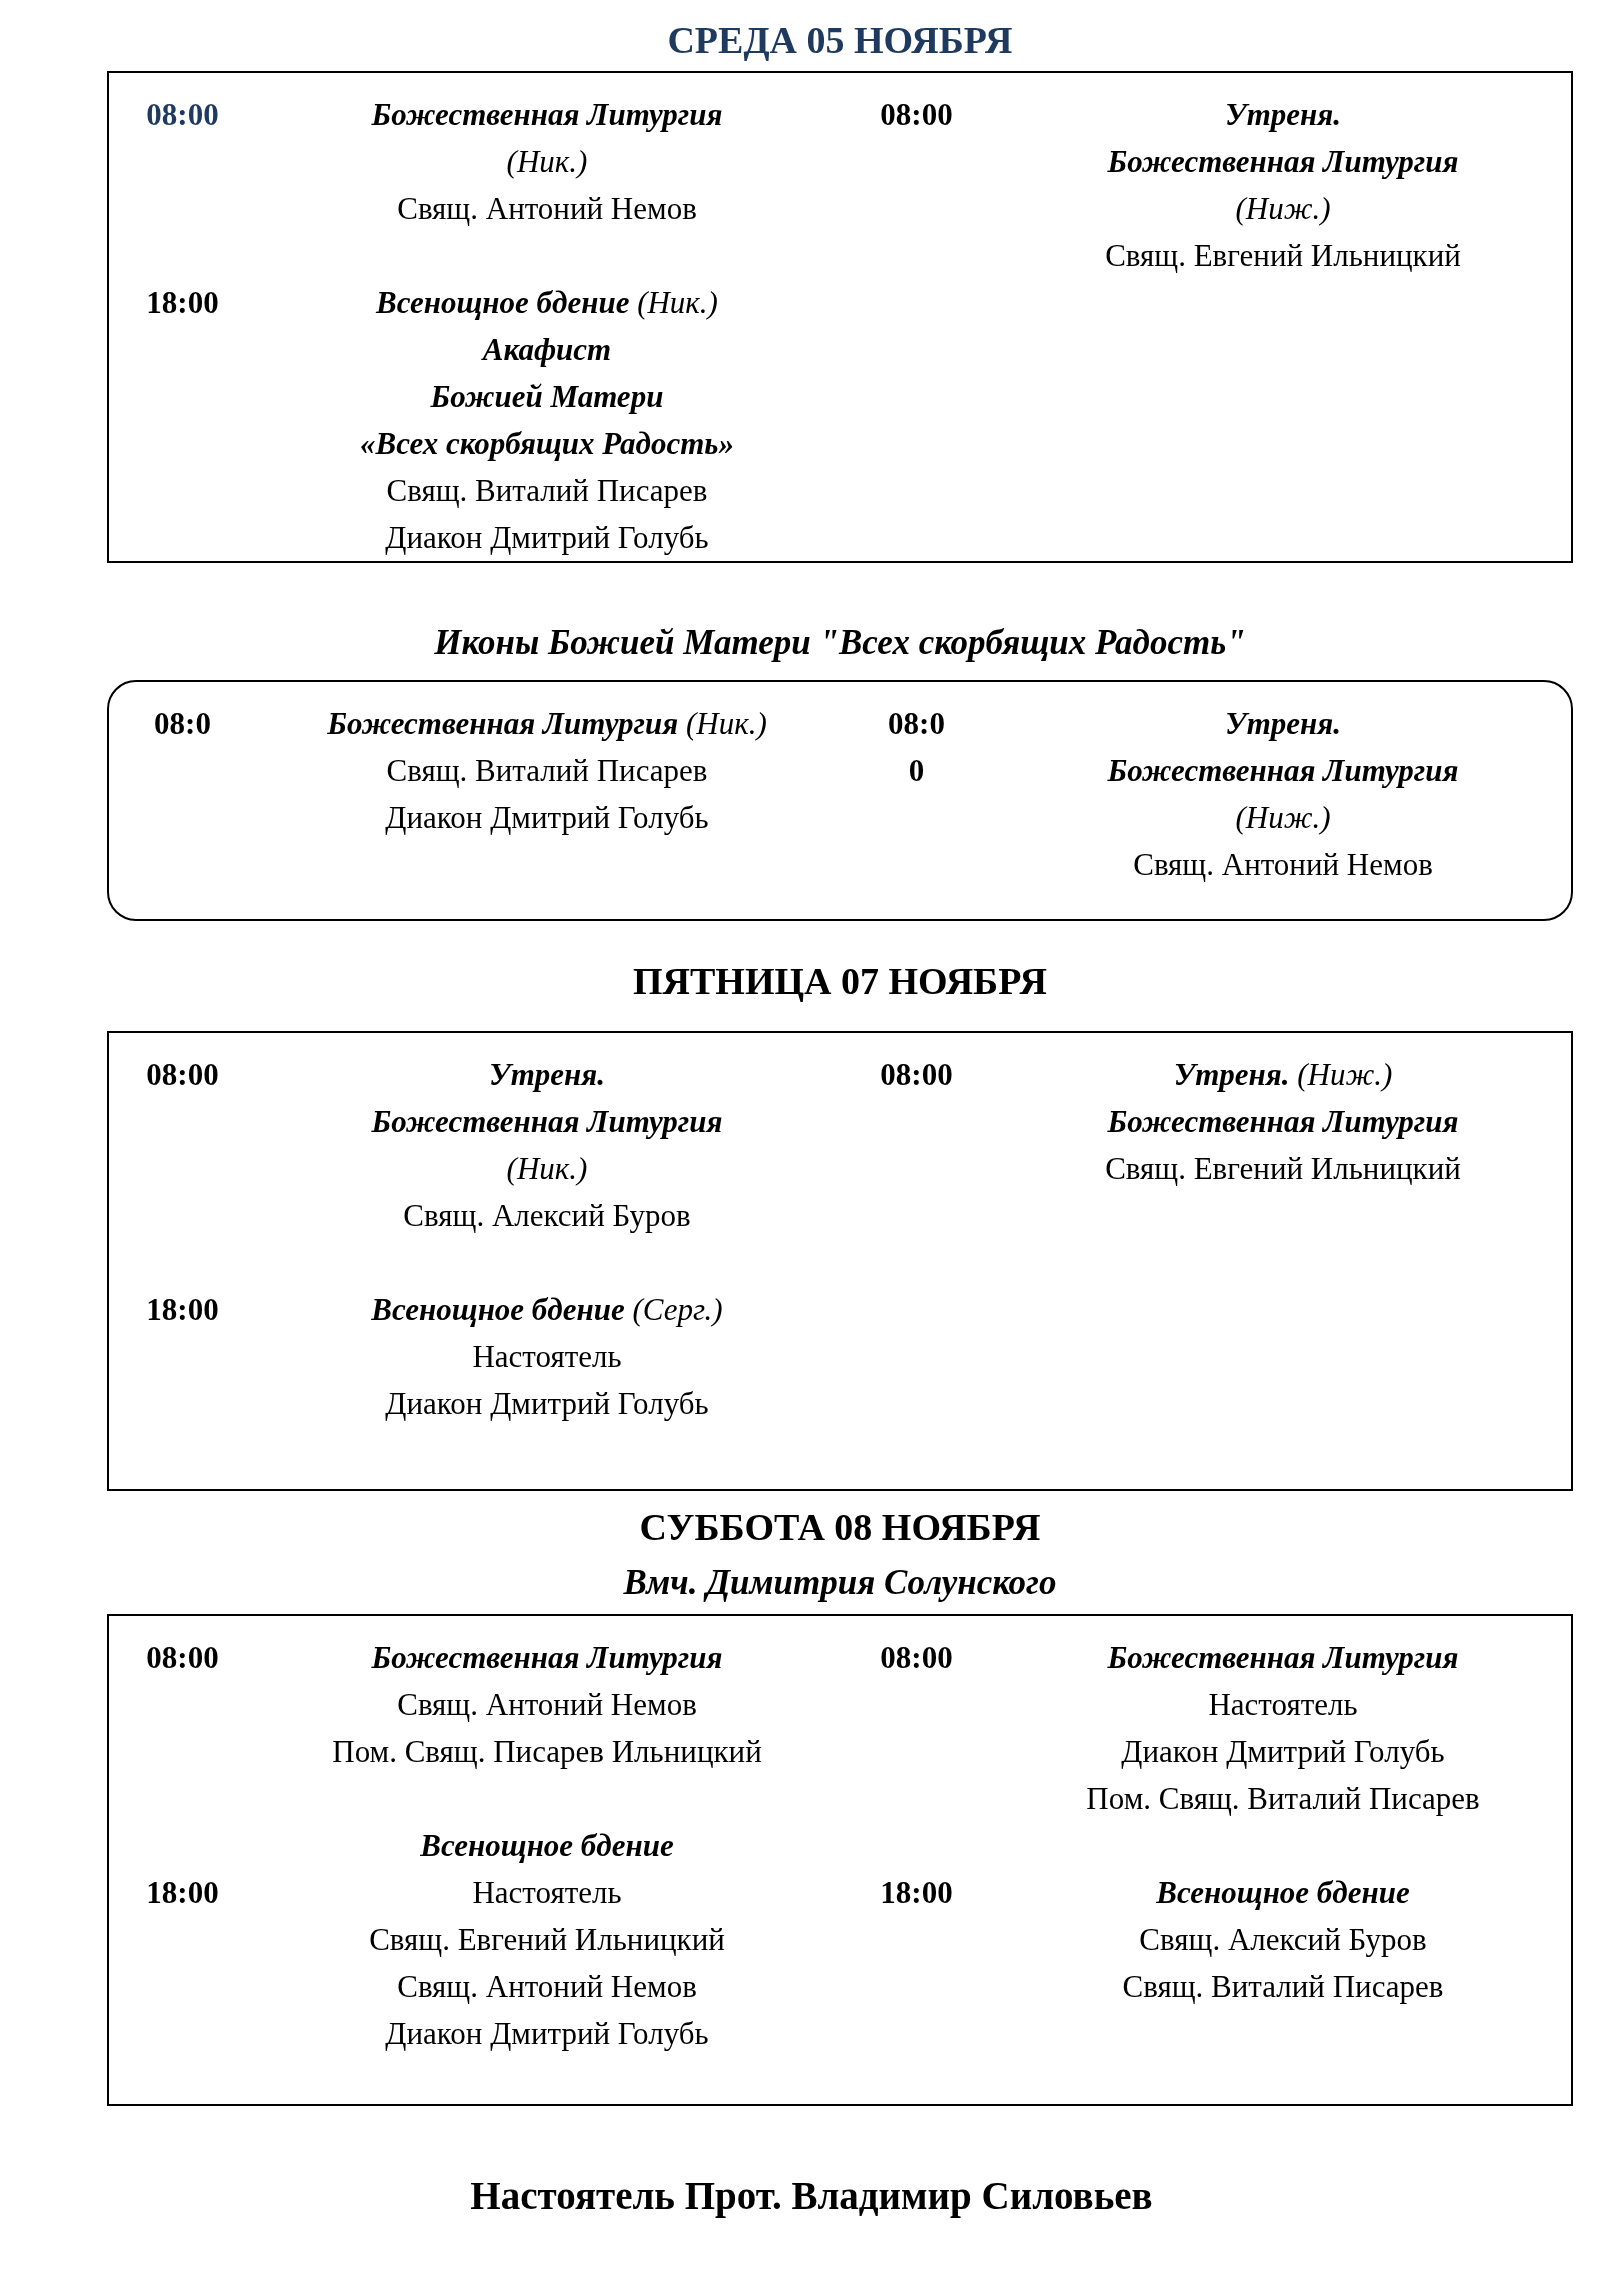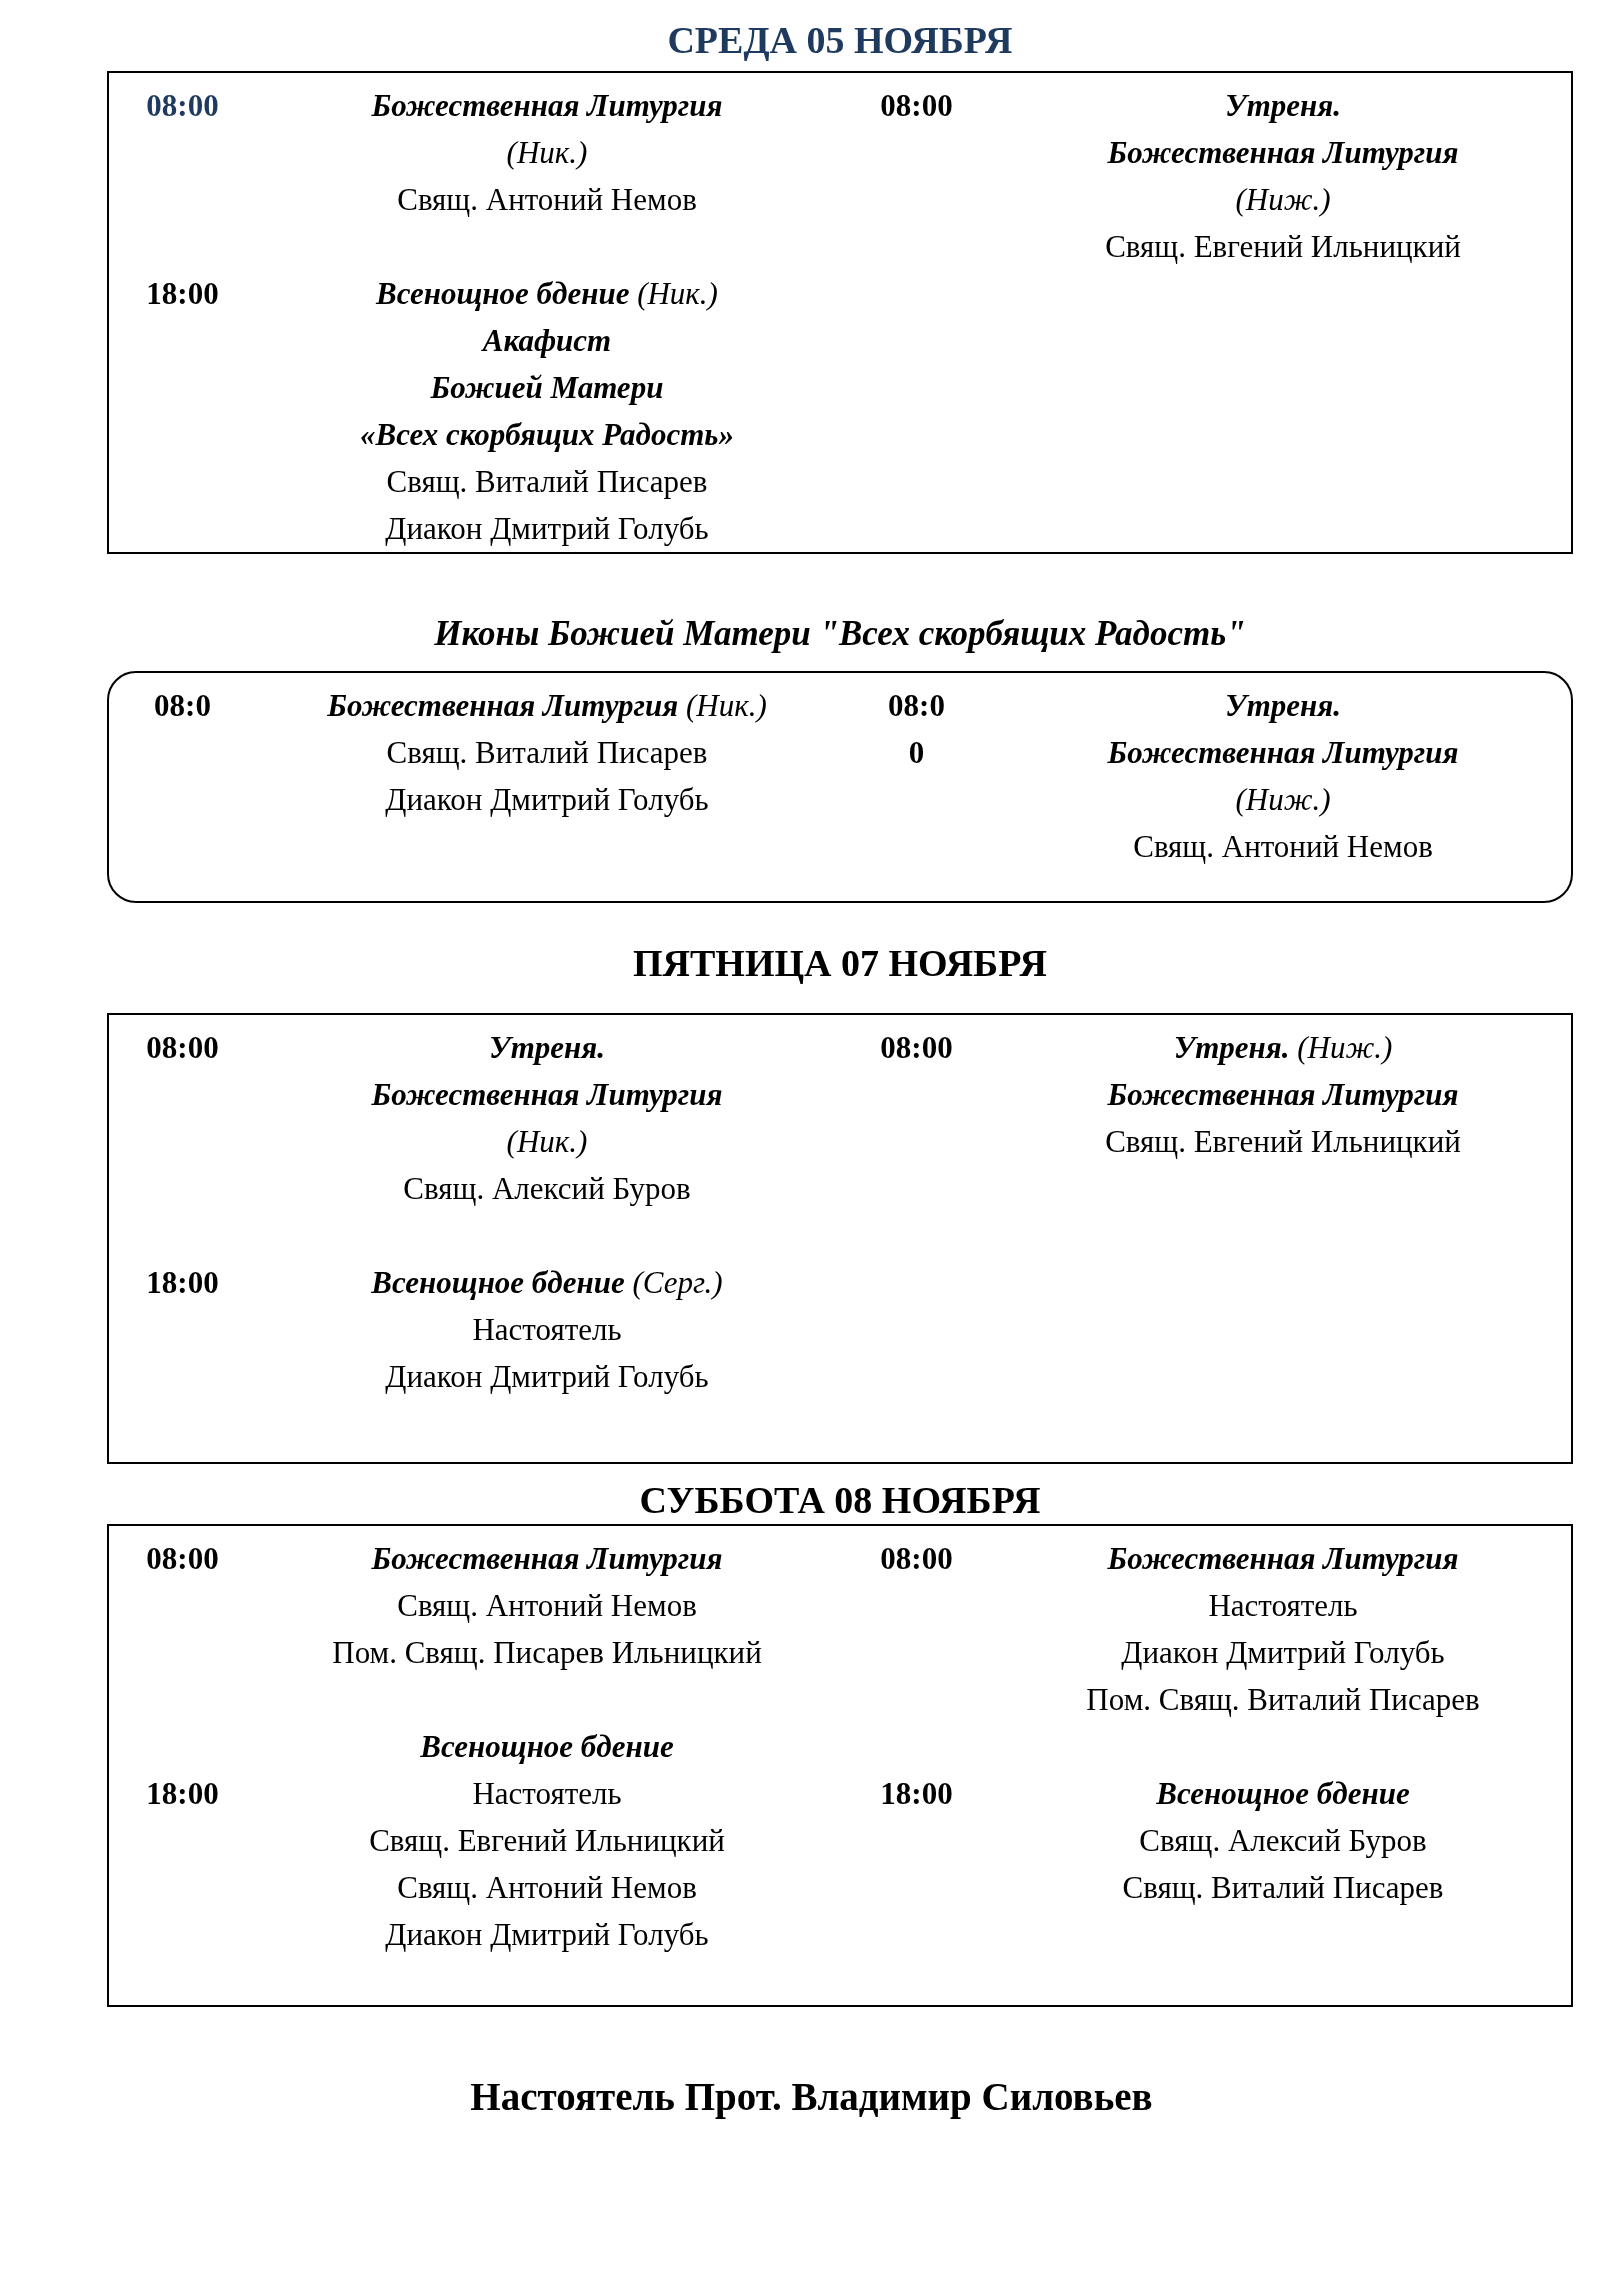--- a/index.html
+++ b/index.html
@@ -17,21 +17,21 @@
   }
   .day-title.navy{color:var(--navy,#1F3A5F);}
   .day-subtitle{
     text-align:center;font-weight:bold;font-style:italic;font-size:35px;line-height:43px;
     margin:13px 0 15.7px 0;
   }
   .day-table{
     border:2.6px solid #000;
     display:grid;
     grid-template-columns:147px 582px 157px 1fr;
-    padding-top:9px;
+    padding-top:18px;
   }
   .cell{
     text-align:center;font-size:31px;line-height:47px;min-height:47px;
   }
   .cell.time{font-weight:bold;}
   .cell.time.navy{color:var(--navy,#1F3A5F);}
   .s-bi{font-weight:bold;font-style:italic;}
   .s-i{font-style:italic;}
   .s-r{font-weight:normal;font-style:normal;}
   .day-section-1 .day-title{margin-bottom:7px;}
@@ -155,20 +155,21 @@
           <div class="cell time"></div>
           <div class="cell desc"></div>
           <div class="cell time"></div>
           <div class="cell desc"></div>
           <div class="cell time"></div>
           <div class="cell desc"></div>
         </div>
       </div>
       <div class="day-section day-section-4">
         <div class="day-title">СУББОТА 08 НОЯБРЯ</div>
+        <div class="day-subtitle">Вмч. Димитрия Солунского</div>
         <div class="day-table">
           <div class="cell time">08:00</div>
           <div class="cell desc"><span class="s-bi">Божественная Литургия</span></div>
           <div class="cell time">08:00</div>
           <div class="cell desc"><span class="s-bi">Божественная Литургия</span></div>
           <div class="cell time"></div>
           <div class="cell desc"><span class="s-r">Свящ. Антоний Немов</span></div>
           <div class="cell time"></div>
           <div class="cell desc"><span class="s-r">Настоятель</span></div>
           <div class="cell time"></div>

